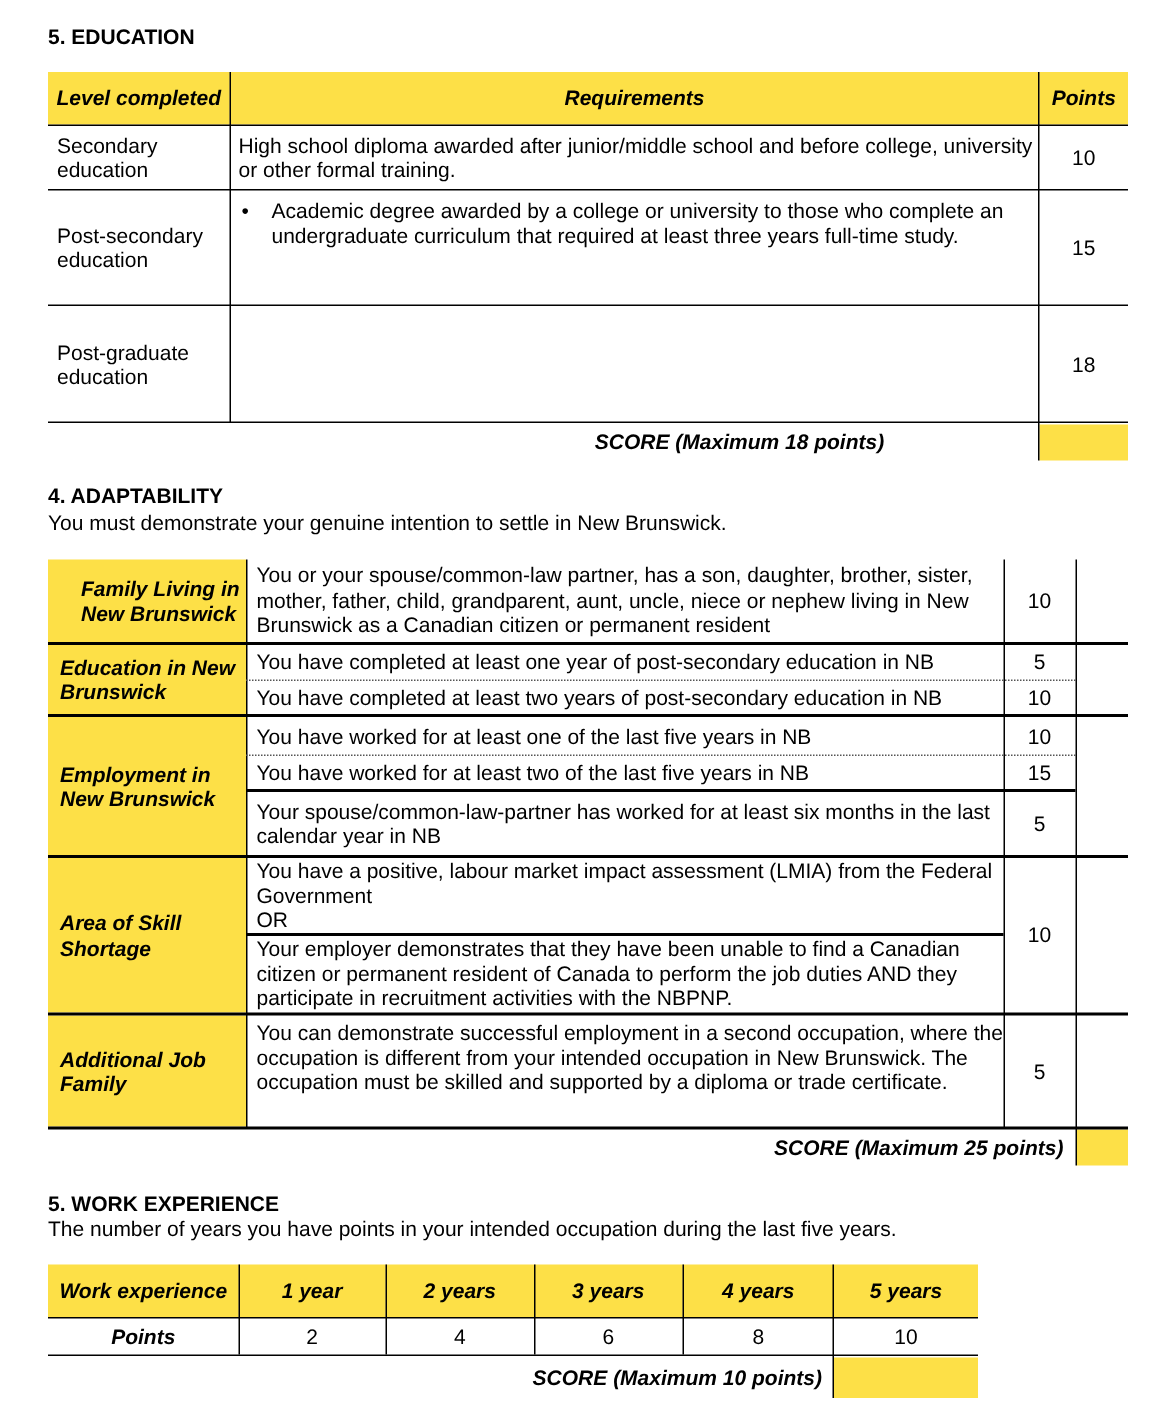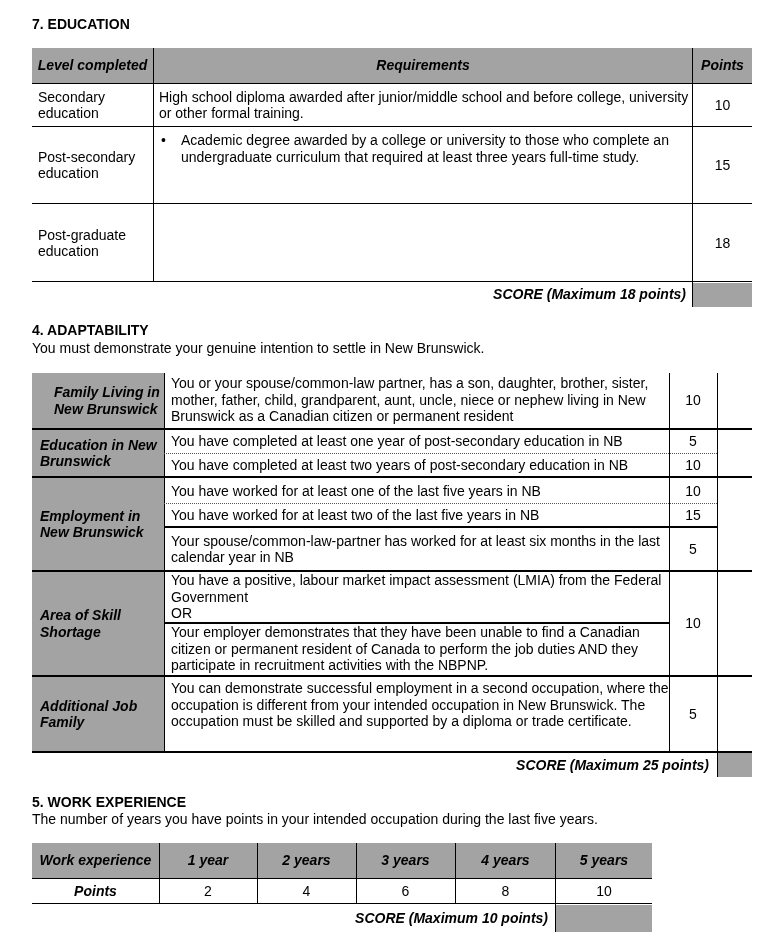--- a/index.html
+++ b/index.html
@@ -1,35 +1,35 @@
 <!DOCTYPE html>
 <html><head>
 <meta charset="utf-8">
 <style>
   html, body { margin:0; padding:0; background:#fff; }
   body { width:781px; height:948px; position:relative; overflow:hidden;
          font-family:"Liberation Sans", sans-serif; color:#000; font-size:14px; }
   .abs { position:absolute; }
   .h { font-weight:bold; font-size:14px; }
   .sub { font-size:14px; }
-  .gray { background:#a3a3a3; }
+  .gray { background:#fde047; }
   .hb { font-weight:bold; font-style:italic; }
   .cell { position:absolute; box-sizing:border-box; font-size:14px; line-height:16.5px; }
   .center { display:flex; align-items:center; justify-content:center; text-align:center; }
   .vcenter { display:flex; align-items:center; }
   .line { position:absolute; background:#000; }
   .dline { position:absolute; border-top:1px dotted #555; height:0; }
   ul.b { margin:0; padding:0; list-style:none; }
   ul.b li { position:relative; padding-left:24px; }
   ul.b li::before { content:"\2022"; position:absolute; left:4px; top:0; }
 </style>
 </head>
 <body>
 
-<div class="abs h" style="left:32px;top:16px;">7. EDUCATION</div>
+<div class="abs h" style="left:32px;top:16px;">5. EDUCATION</div>
 
 <div>
 
   <div class="cell gray center hb" style="left:32px;top:48px;width:121px;height:35px;">Level completed</div>
   <div class="cell gray center hb" style="left:153px;top:48px;width:540px;height:35px;">Requirements</div>
   <div class="cell gray center hb" style="left:693px;top:48px;width:59px;height:35px;">Points</div>
 
   <div class="cell vcenter" style="left:38px;top:84px;width:112px;height:42px;">Secondary education</div>
   <div class="cell vcenter" style="left:159px;top:84px;width:530px;height:42px;">High school diploma awarded after junior/middle school and before college, university or other formal training.</div>
   <div class="cell center" style="left:693px;top:84px;width:59px;height:42px;">10</div>
@@ -42,21 +42,21 @@
   </div>
   <div class="cell center" style="left:693px;top:127px;width:59px;height:76px;">15</div>
 
   <div class="cell vcenter" style="left:38px;top:205px;width:114px;height:76px;">Post-graduate education</div>
   <div class="cell" style="left:157px;top:210px;width:534px;">
     <ul class="b">
     </ul>
   </div>
   <div class="cell center" style="left:693px;top:205px;width:59px;height:76px;">18</div>
 
-  <div class="cell hb" style="left:300px;top:286px;width:386px;text-align:right;">SCORE  (Maximum 18 points)</div>
+  <div class="cell hb" style="left:300px;top:286px;width:386px;text-align:center;">SCORE  (Maximum 18 points)</div>
   <div class="cell gray" style="left:693px;top:283px;width:59px;height:24px;"></div>
 
   <div class="line" style="left:153px;top:48px;width:1px;height:234px;"></div>
   <div class="line" style="left:692px;top:48px;width:1px;height:259px;"></div>
   <div class="line" style="left:32px;top:83px;width:720px;height:1px;"></div>
   <div class="line" style="left:32px;top:126px;width:720px;height:1px;"></div>
   <div class="line" style="left:32px;top:203px;width:720px;height:1px;"></div>
   <div class="line" style="left:32px;top:281px;width:720px;height:1px;"></div>
 </div>
 

